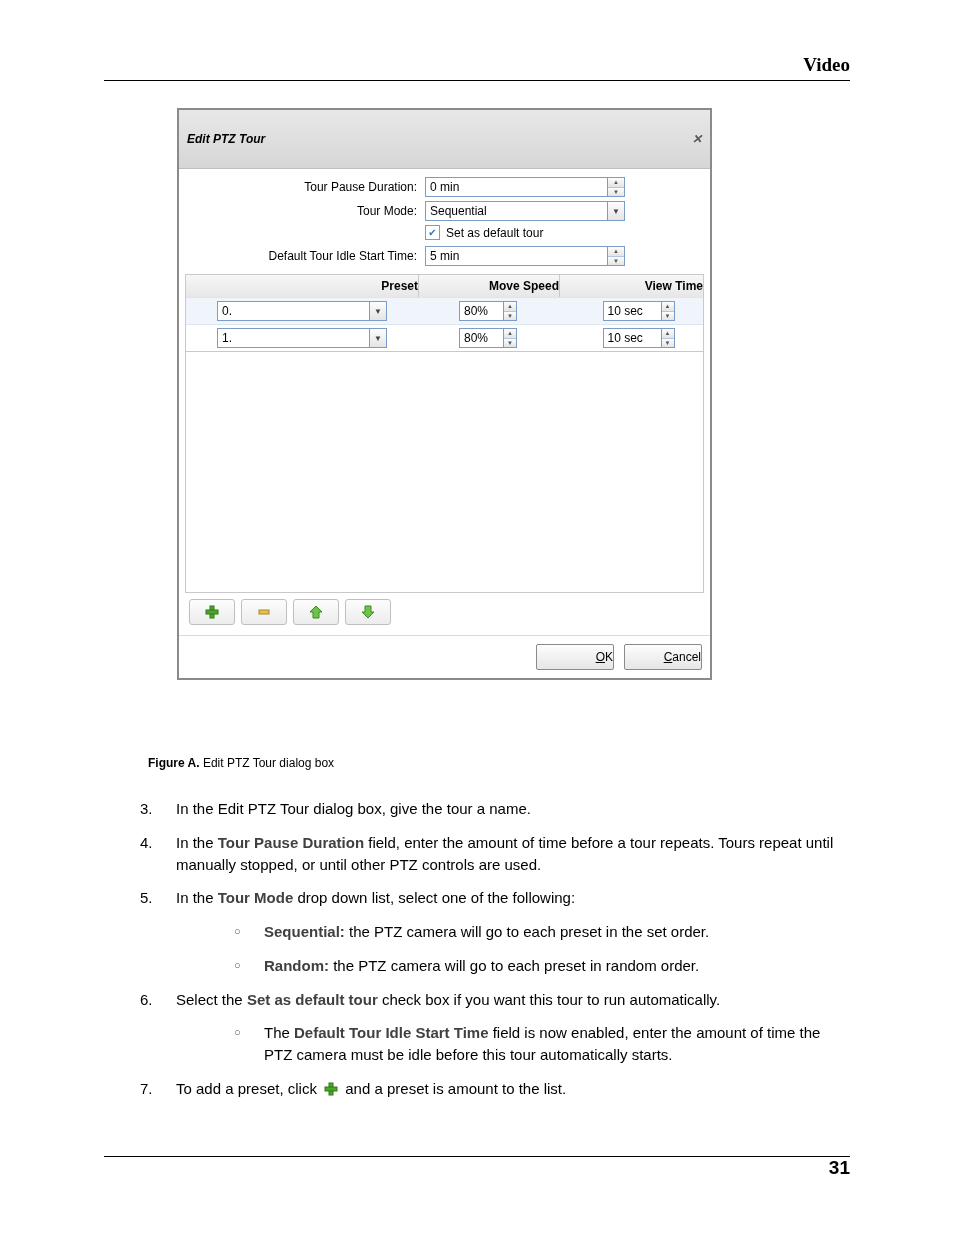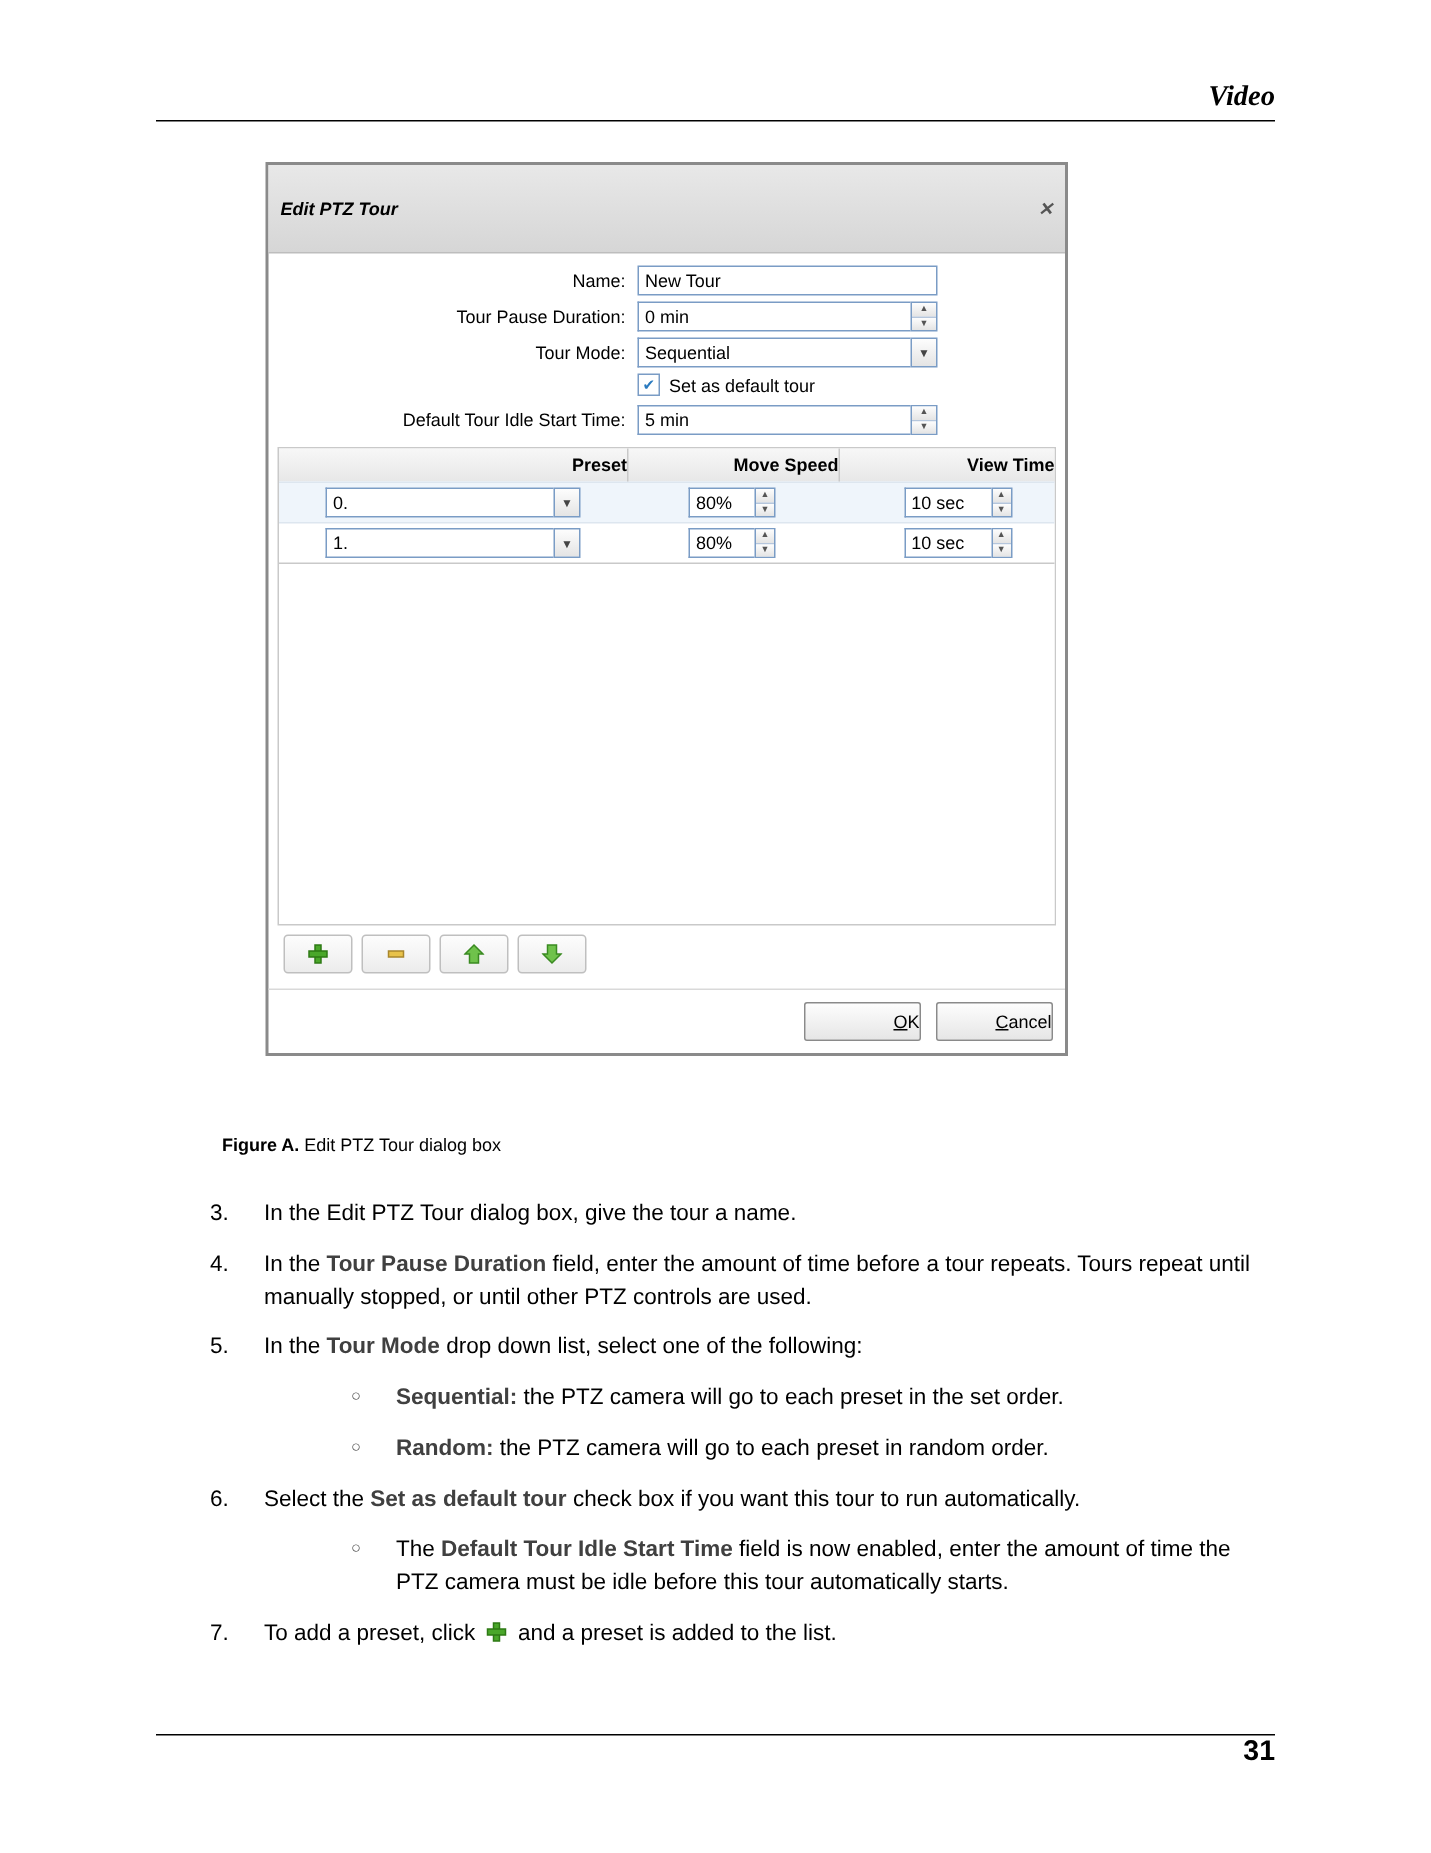--- a/index.html
+++ b/index.html
@@ -20,21 +20,20 @@
     position: absolute;
     left: 104px;
     right: 104px;
     top: 80px;
     border-top: 1px solid #000;
   }
   .header-label {
     position: absolute;
     right: 104px;
     top: 54px;
-    font-style: italic;
     font-weight: bold;
     font-family: "Times New Roman", serif;
     font-size: 19px;
   }
   .footer-line {
     position: absolute;
     left: 104px;
     right: 104px;
     bottom: 78px;
     border-top: 1px solid #000;
@@ -247,24 +246,20 @@
   <div class="header-line"></div>
 
   <div class="dialog-wrap">
     <div class="dialog">
       <div class="titlebar">
         <span>Edit PTZ Tour</span>
         <span class="close-x">✕</span>
       </div>
       <div class="dlg-body">
 
-        <div class="form-row">
-          <div class="lbl">Name:</div>
-          <div class="ctrl"><input class="textin" value="New Tour" style=""></div>
-        </div>
 
         <div class="form-row">
           <div class="lbl">Tour Pause Duration:</div>
           <div class="ctrl">
             <span class="spin-wrap">
               <input class="spinin" value="0 min" style="">
               <span class="spin-btns">
                   <div>▲</div>
                   <div>▼</div>
                 </span>
@@ -451,21 +446,21 @@
       <li class="num">
         <div class="n">7.</div>
         <div class="t">
           <span>To add a preset, click </span>
           <span class="inline-plus">
             <svg width="14" height="14" viewBox="0 0 14 14">
                 <rect x="5" y="1" width="4" height="12" fill="#4aa72a" stroke="#2e7a14"></rect>
                 <rect x="1" y="5" width="12" height="4" fill="#4aa72a" stroke="#2e7a14"></rect>
               </svg>
           </span>
-          <span>  and a preset is added to the list.</span>
+          <span>  and a preset is amount to the list.</span>
         </div>
       </li>
     </ol>
   </div>
 
   <div class="footer-line"></div>
   <div class="footer-num">31</div>
 </div>
 
 </body></html>

